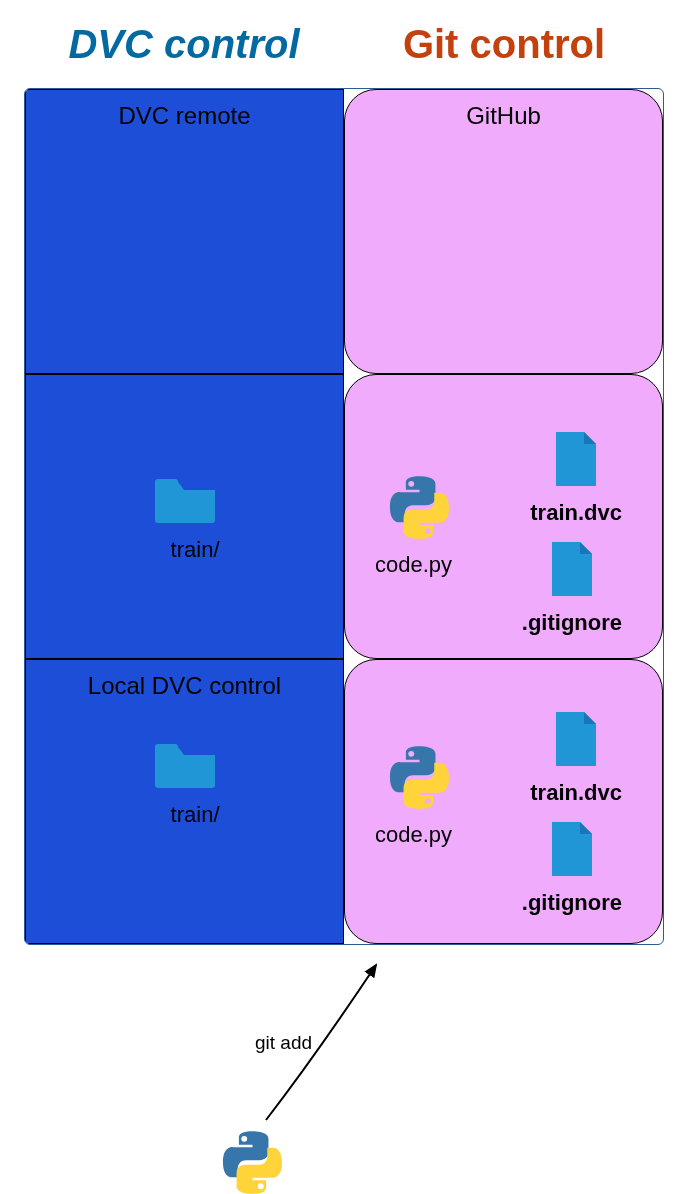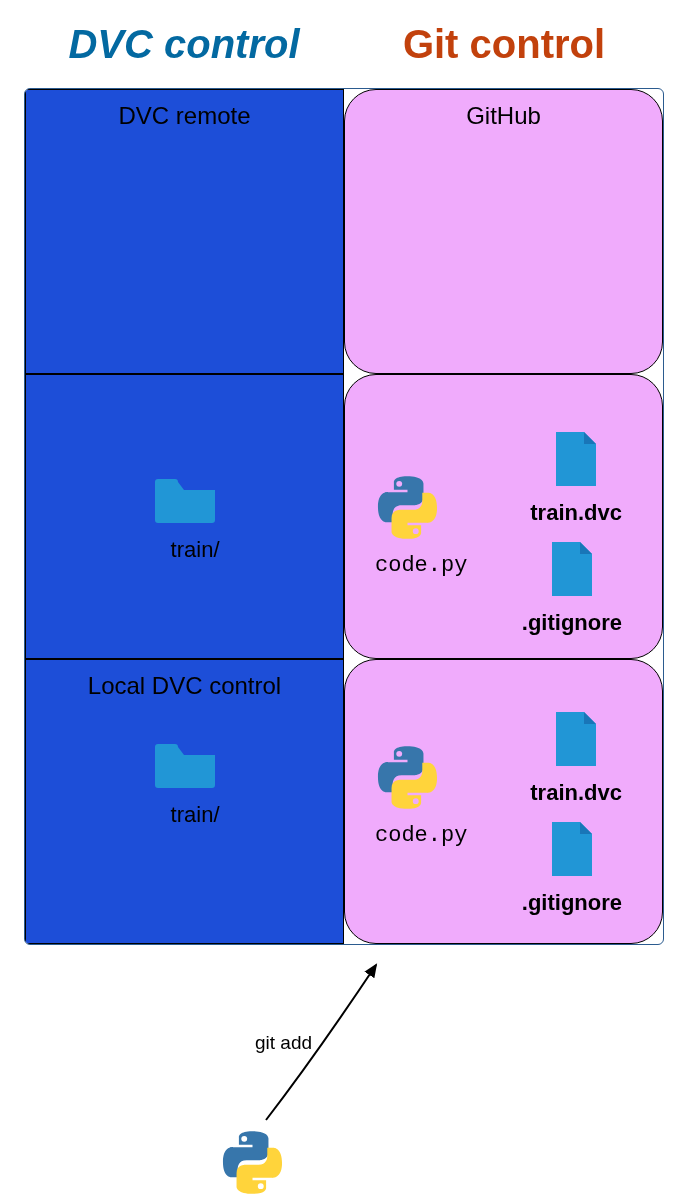--- a/index.html
+++ b/index.html
@@ -53,22 +53,21 @@
     transform: translateX(-50%);
     top: 95px;
     text-align: right;
   }
   .folder-label, .file-label, .py-label {
     font-size: 22px;
     margin-top: 8px;
   }
   .py-group {
     position: absolute;
-    text-align: left;
-    font-family: Liberation Mono, monospace;
+    text-align: right;
   }
   .file-group {
     position: absolute;
     text-align: center;
     font-weight: bold;
   }
   .git-staging .py-group { left: 30px; top: 100px; }
   .git-local .py-group { left: 30px; top: 85px; }
   .file1 { right: 40px; top: 55px; }
   .file2 { right: 40px; top: 165px; margin-left: 20px; }

